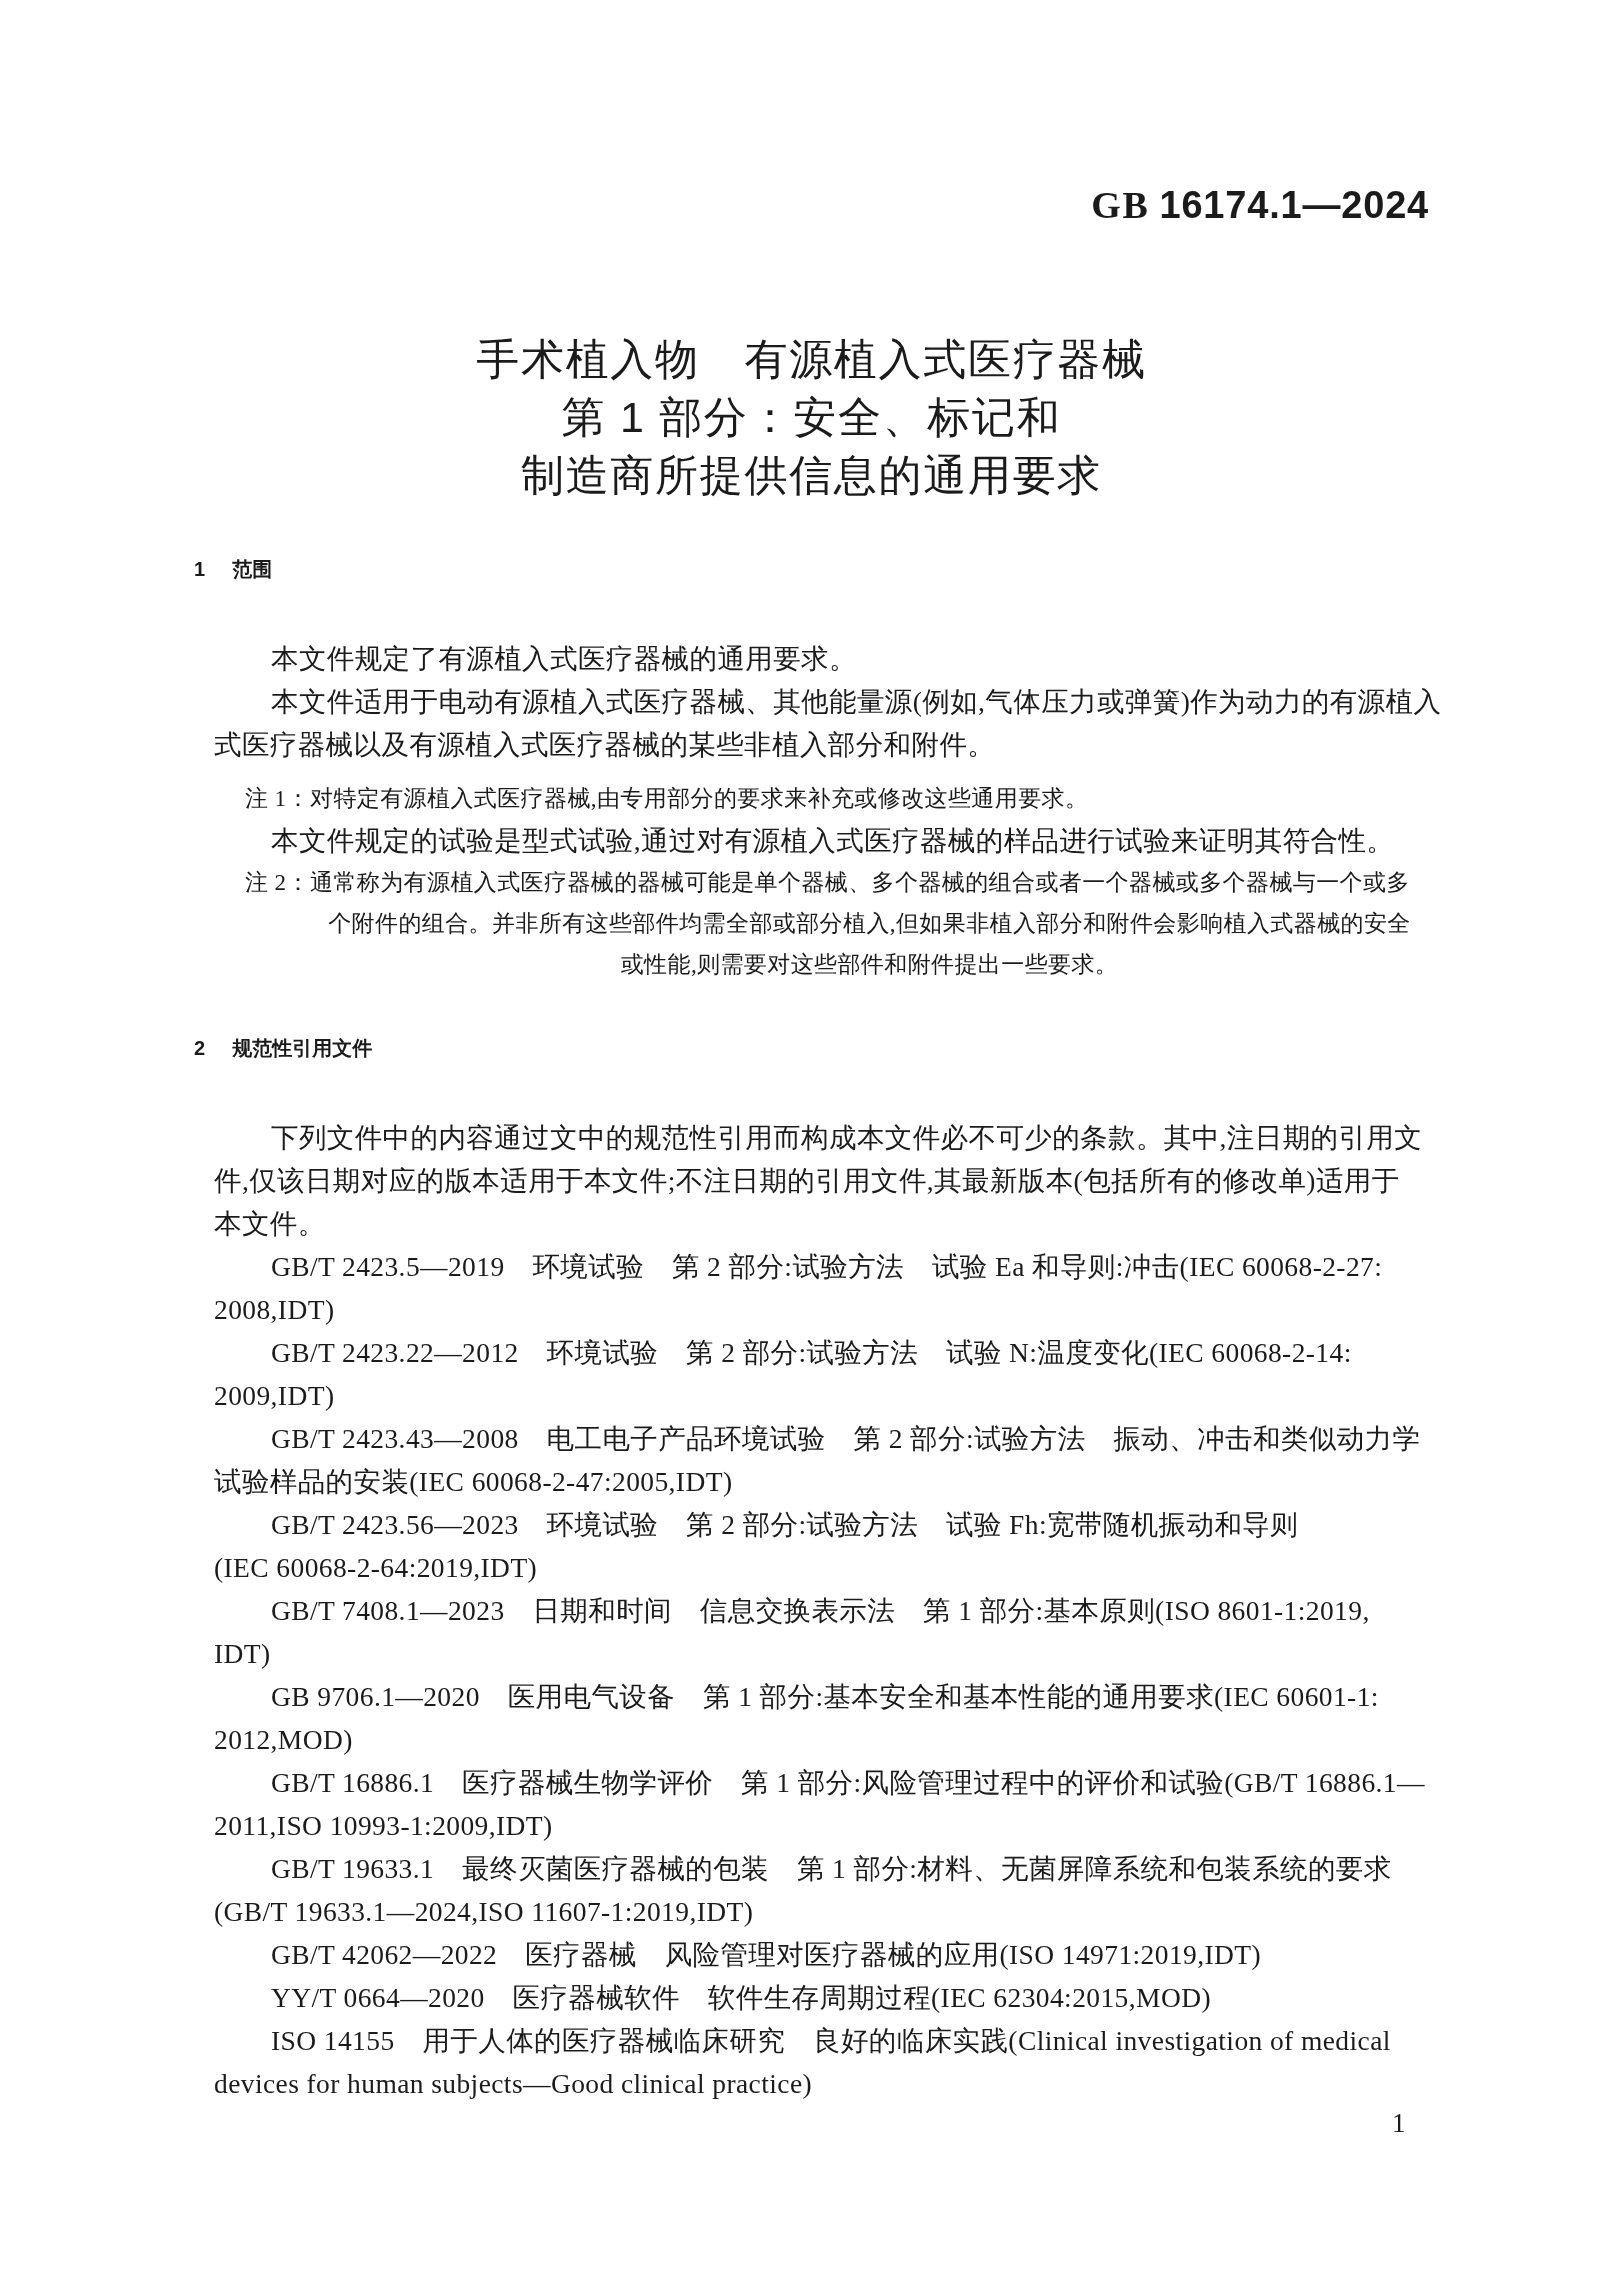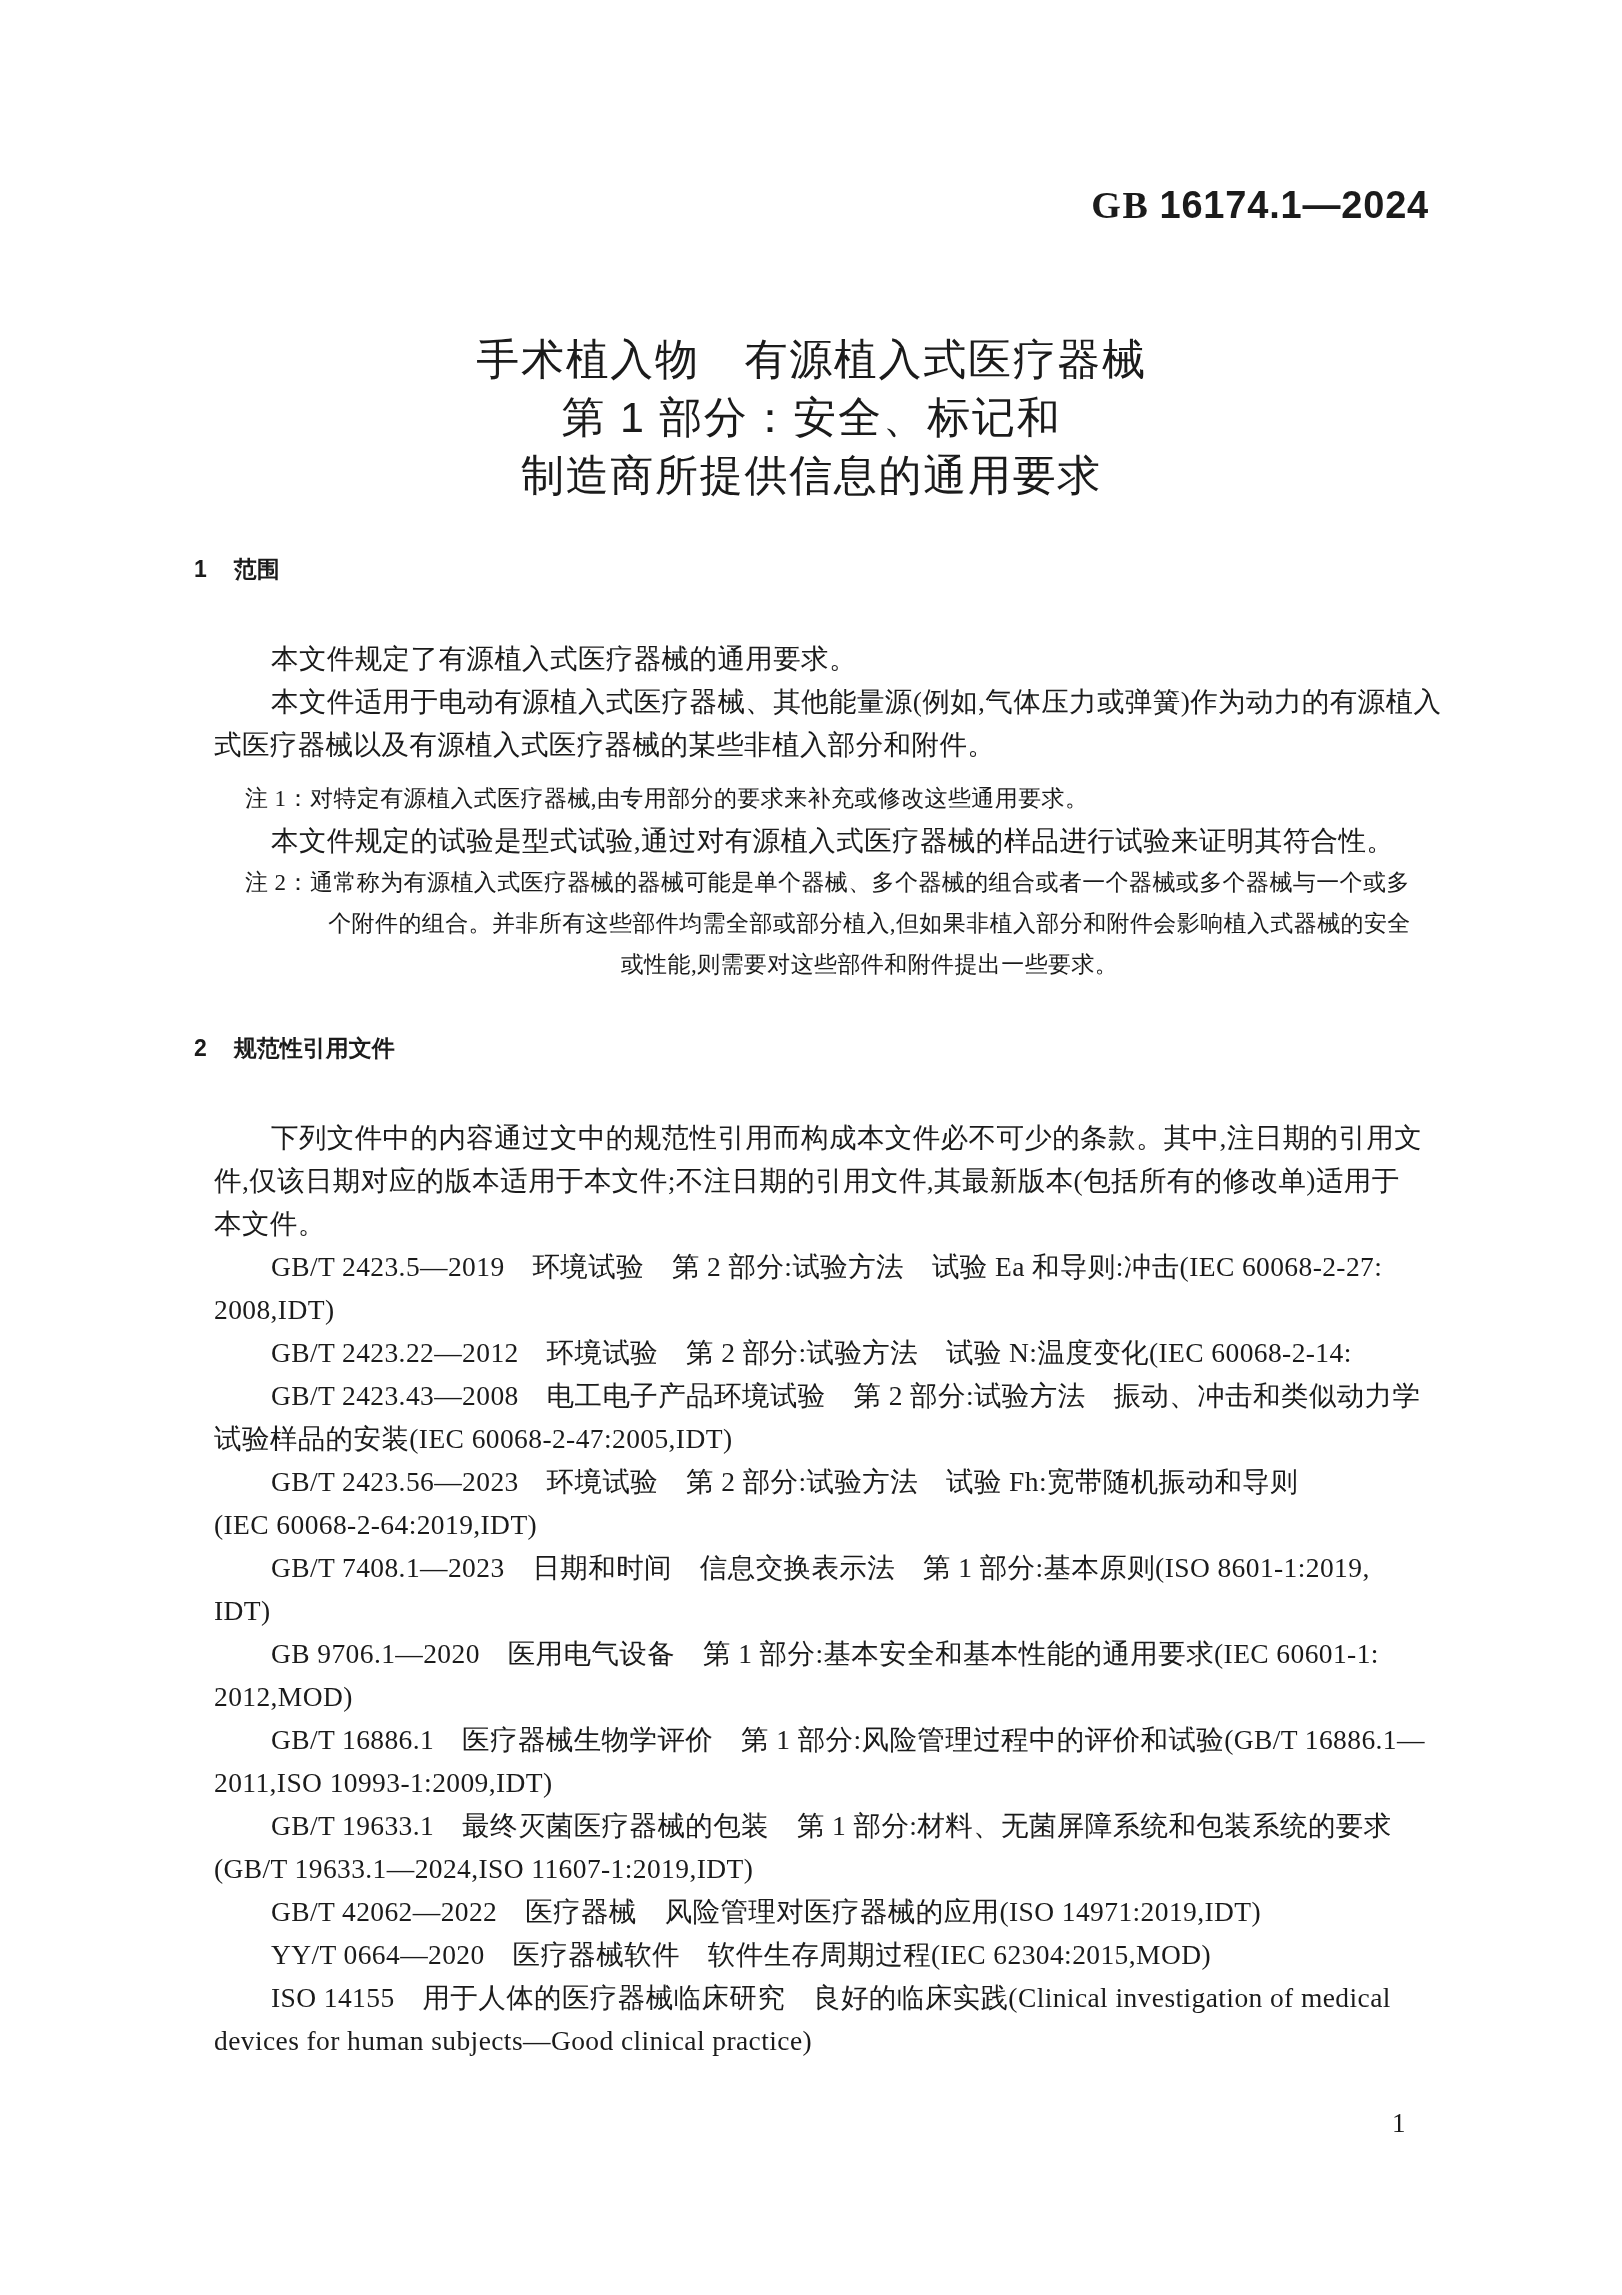--- a/index.html
+++ b/index.html
@@ -44,21 +44,21 @@
     font-weight: 400;
     font-size: 43px;
     line-height: 58px;
     letter-spacing: 1.7px;
   }
   .sec-heading {
     margin-top: 42px;
     margin-bottom: 47px;
     font-family: "Liberation Sans", sans-serif;
     font-weight: 700;
-    font-size: 23px;
+    font-size: 20px;
     line-height: 42px;
   }
   .sec-label { margin-left: 27px; }
   .para {
     font-size: 27.5px;
     line-height: 43px;
     letter-spacing: 0.4px;
   }
   .body-line { white-space: nowrap; margin-left: 20px; }
   .body-line.fl { padding-left: 57px; }
@@ -117,20 +117,21 @@
         <div class="body-line fl">下列文件中的内容通过文中的规范性引用而构成本文件必不可少的条款。其中,注日期的引用文</div>
         <div class="body-line">件,仅该日期对应的版本适用于本文件;不注日期的引用文件,其最新版本(包括所有的修改单)适用于</div>
         <div class="body-line">本文件。</div>
       </div>
       <div class="para">
         <div class="body-line fl">GB/T 2423.5—2019　环境试验　第 2 部分:试验方法　试验 Ea 和导则:冲击(IEC 60068-2-27:</div>
         <div class="body-line">2008,IDT)</div>
       </div>
       <div class="para">
         <div class="body-line fl">GB/T 2423.22—2012　环境试验　第 2 部分:试验方法　试验 N:温度变化(IEC 60068-2-14:</div>
+        <div class="body-line">2009,IDT)</div>
       </div>
       <div class="para">
         <div class="body-line fl">GB/T 2423.43—2008　电工电子产品环境试验　第 2 部分:试验方法　振动、冲击和类似动力学</div>
         <div class="body-line">试验样品的安装(IEC 60068-2-47:2005,IDT)</div>
       </div>
       <div class="para">
         <div class="body-line fl">GB/T 2423.56—2023　环境试验　第 2 部分:试验方法　试验 Fh:宽带随机振动和导则</div>
         <div class="body-line">(IEC 60068-2-64:2019,IDT)</div>
       </div>
       <div class="para">

